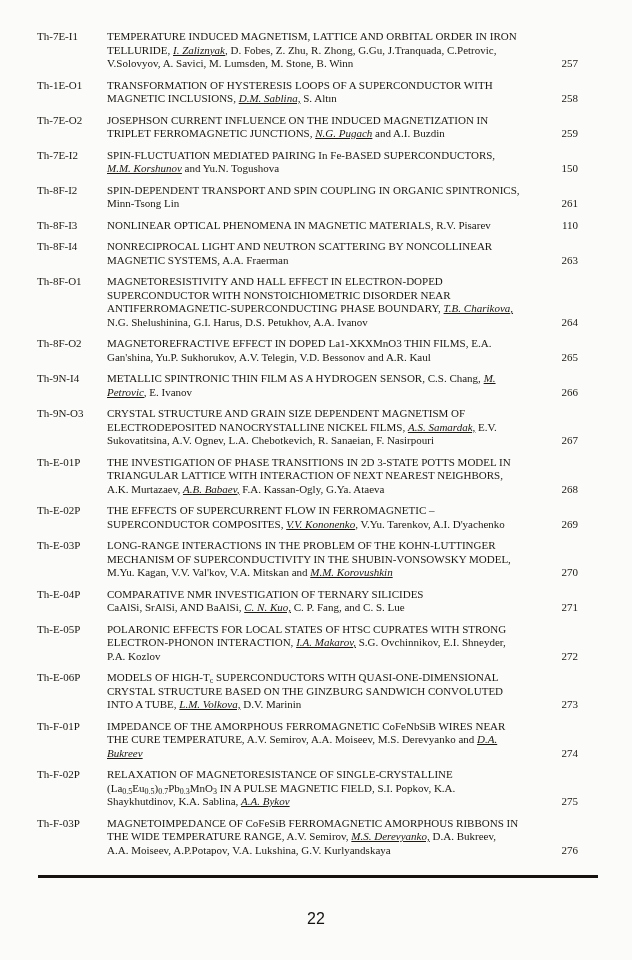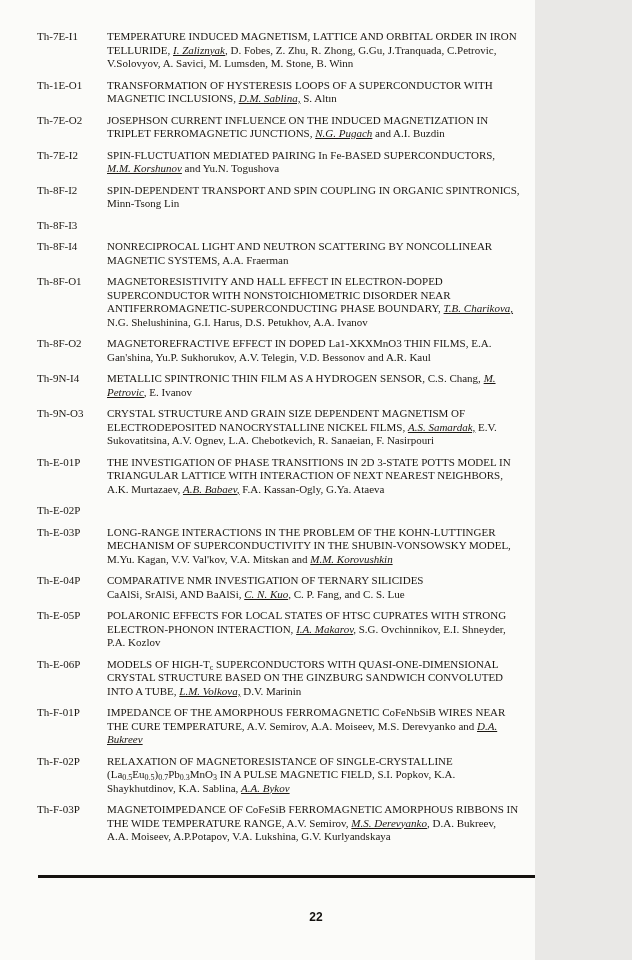--- a/index.html
+++ b/index.html
@@ -3,21 +3,21 @@
 <meta charset="utf-8">
 <style>
   html, body { margin: 0; padding: 0; }
   body {
     width: 632px; height: 960px;
     background: #e9e8e6;
     font-family: "Liberation Serif", "DejaVu Serif", serif;
   }
   .sheet {
     position: relative;
-    width: 535px; height: 960px;
+    width: 632px; height: 960px;
     background: #fbfbf9;
     color: #1c1813;
     overflow: hidden;
   }
   .entries {
     position: absolute;
     left: 37px; top: 30px;
     width: 541px;
   }
   .entry {
@@ -56,22 +56,22 @@
     left: 38px; top: 875px;
     width: 560px; height: 3px;
     background: #15120f;
   }
   .folio {
     position: absolute;
     left: 0; top: 910px;
     width: 632px;
     text-align: center;
     font-family: "Liberation Sans", "DejaVu Sans", sans-serif;
-    font-weight: bold;
-    font-size: 12px;
+    font-weight: normal;
+    font-size: 16px;
     color: #141210;
   }
 </style>
 </head>
 <body>
 
 <div class="sheet">
   <div class="entries" id="entries">
     <div class="entry">
       <div class="code">Th-7E-I1</div>
@@ -104,20 +104,21 @@
 
     <div class="entry">
       <div class="code">Th-8F-I2</div>
       <div class="text">SPIN-DEPENDENT TRANSPORT AND SPIN COUPLING IN ORGANIC SPINTRONICS,
 Minn-Tsong Lin</div>
       <div class="pageno">261</div>
     </div>
 
     <div class="entry">
       <div class="code">Th-8F-I3</div>
+      <div class="text">NONLINEAR OPTICAL PHENOMENA IN MAGNETIC MATERIALS, R.V. Pisarev</div>
       <div class="pageno">110</div>
     </div>
 
     <div class="entry">
       <div class="code">Th-8F-I4</div>
       <div class="text">NONRECIPROCAL LIGHT AND NEUTRON SCATTERING BY NONCOLLINEAR
 MAGNETIC SYSTEMS, A.A. Fraerman</div>
       <div class="pageno">263</div>
     </div>
 
@@ -155,20 +156,22 @@
     <div class="entry">
       <div class="code">Th-E-01P</div>
       <div class="text">THE INVESTIGATION OF PHASE TRANSITIONS IN 2D 3-STATE POTTS MODEL IN
 TRIANGULAR LATTICE WITH INTERACTION OF NEXT NEAREST NEIGHBORS,
 A.K. Murtazaev, <u>A.B. Babaev,</u> F.A. Kassan-Ogly, G.Ya. Ataeva</div>
       <div class="pageno">268</div>
     </div>
 
     <div class="entry">
       <div class="code">Th-E-02P</div>
+      <div class="text">THE EFFECTS OF SUPERCURRENT FLOW IN FERROMAGNETIC –
+SUPERCONDUCTOR COMPOSITES, <u>V.V. Kononenko,</u> V.Yu. Tarenkov, A.I. D'yachenko</div>
       <div class="pageno">269</div>
     </div>
 
     <div class="entry">
       <div class="code">Th-E-03P</div>
       <div class="text">LONG-RANGE INTERACTIONS IN THE PROBLEM OF THE KOHN-LUTTINGER
 MECHANISM OF SUPERCONDUCTIVITY IN THE SHUBIN-VONSOWSKY MODEL,
 M.Yu. Kagan, V.V. Val'kov, V.A. Mitskan and <u>M.M. Korovushkin</u></div>
       <div class="pageno">270</div>
     </div>

